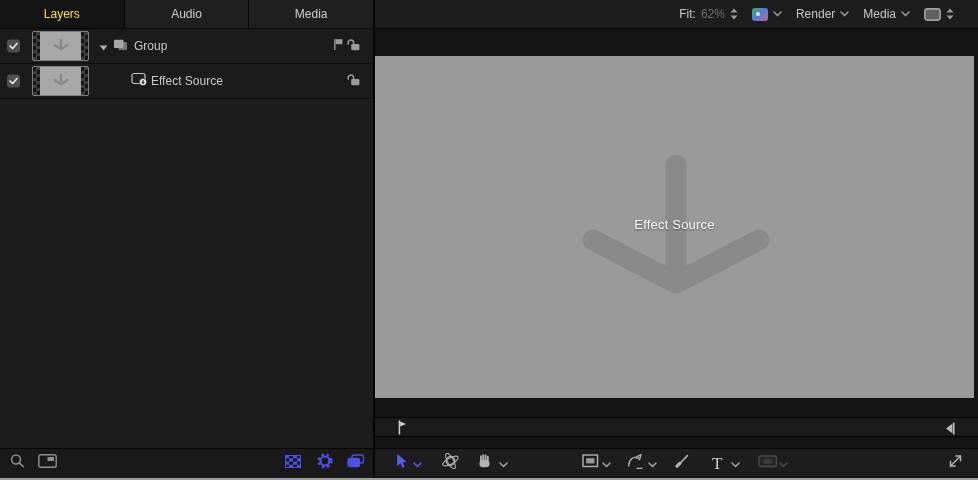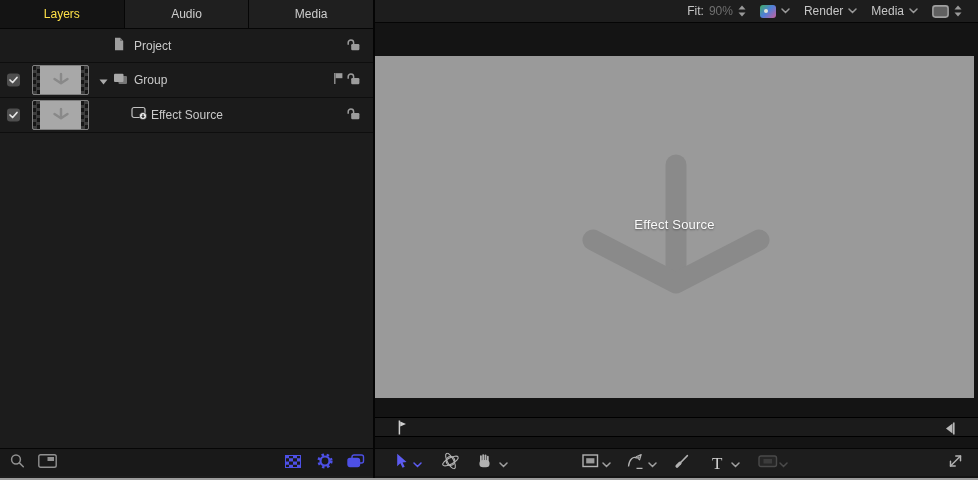--- a/index.html
+++ b/index.html
@@ -28,22 +28,22 @@
   .strip.l{left:0}.strip.r{right:0}
   .thumb svg{position:absolute;left:50%;top:50%;transform:translate(-50%,-50%)}
   .abs{position:absolute;top:50%;transform:translateY(-50%)}
   .right12{right:12px}.right29{right:29px}
 
   .panel-footer{position:absolute;left:0;right:0;bottom:2px;height:28px;background:#191919;border-top:1px solid #060606}
   .pf-icon{position:absolute;top:50%;transform:translateY(-50%)}
 
   
   .right-panel{position:absolute;left:375px;top:0;width:603px;height:478px;background:#141414}
-  .canvas-toolbar{position:absolute;top:0;left:0;right:0;height:23px;background:#1d1d1d;border-bottom:1px solid #050505;
-    display:flex;align-items:center;justify-content:flex-end;gap:14px;padding-right:16px;font-size:12px;color:#c6c6c6}
+  .canvas-toolbar{position:absolute;top:0;left:0;right:0;height:29px;background:#1d1d1d;border-bottom:1px solid #050505;
+    display:flex;align-items:center;justify-content:flex-end;gap:14px;padding-right:24px;font-size:12px;color:#c6c6c6}
   .tb-group{display:flex;align-items:center;gap:5px}
   .dim{color:#6f6f6f}
   .swatch{width:16px;height:13px;border-radius:3px;position:relative;
     background:linear-gradient(135deg,#3fae64 0%,#4f7fd9 48%,#c75f9b 100%)}
   .swatch::after{content:"";position:absolute;left:4px;top:4.5px;width:4px;height:4px;border-radius:50%;background:#dfe6d8}
 
   .stage{position:absolute;left:0;top:56px;width:599px;height:342px;background:#9a9a9a}
   .stage-label{position:absolute;left:0;right:0;top:161px;text-align:center;font-size:13px;color:#fbfbfb;
     text-shadow:0 1px 2px rgba(0,0,0,.45);letter-spacing:.2px}
 
@@ -63,35 +63,20 @@
   <div class="left-panel">
 
     <div class="tabbar">
       <div class="tab selected">Layers</div>
       <div class="tab">Audio</div>
       <div class="tab">Media</div>
     </div>
 
     <div class="rows">
 
-      <div class="layer-row row-h34">
-        <span class="abs" style="left:113px">
-          <svg width="12" height="14" viewBox="0 0 12 14">
-              <path d="M2,0.8 h5.2 L10.2,4 v9.2 H2 Z" fill="#9e9e9e"></path>
-              <polygon points="7.2,0.8 10.2,4 7.2,4" fill="#6b6b6b"></polygon>
-            </svg>
-        </span>
-        <span class="row-label" style="left:134px">Project</span>
-        <span class="abs right12">
-          <svg width="15" height="13" viewBox="0 0 15 13" style="overflow:visible">
-              <path d="M2.2,6.8 V4.6 a2.7,2.7 0 0 1 5.4,0 V6" fill="none" stroke="#9c9c9c" stroke-width="1.5"></path>
-              <rect x="5.2" y="6" width="8.2" height="6.2" rx="1.2" fill="#9c9c9c"></rect>
-            </svg>
-        </span>
-      </div>
 
       <div class="layer-row row-h35">
         <span class="cb">
           <svg width="11" height="11" viewBox="0 0 11 11">
               <polyline points="2,5.5 4.6,8 9,3" fill="none" stroke="#e6e6e6" stroke-width="1.7" stroke-linecap="round" stroke-linejoin="round"></polyline>
             </svg>
         </span>
         <span class="thumb">
           <span class="strip l"></span>
           <span class="strip r"></span>
@@ -199,21 +184,21 @@
           </svg>
       </span>
     </div>
   </div>
 
   <div class="right-panel">
 
     <div class="canvas-toolbar">
       <span class="tb-group">
         <span>Fit:</span>
-        <span class="dim">90%</span>
+        <span class="dim">62%</span>
         <svg width="8" height="12" viewBox="0 0 8 12">
             <polygon points="4,0.5 7.5,4.5 0.5,4.5" fill="#9a9a9a"></polygon>
             <polygon points="0.5,7.5 7.5,7.5 4,11.5" fill="#9a9a9a"></polygon>
           </svg>
       </span>
       <span class="tb-group">
         <span class="swatch"></span>
         <svg width="9" height="6" viewBox="0 0 9 6">
             <polyline points="1,1 4.5,4.5 8,1" fill="none" stroke="#9a9a9a" stroke-width="1.5" stroke-linecap="round"></polyline>
           </svg>

